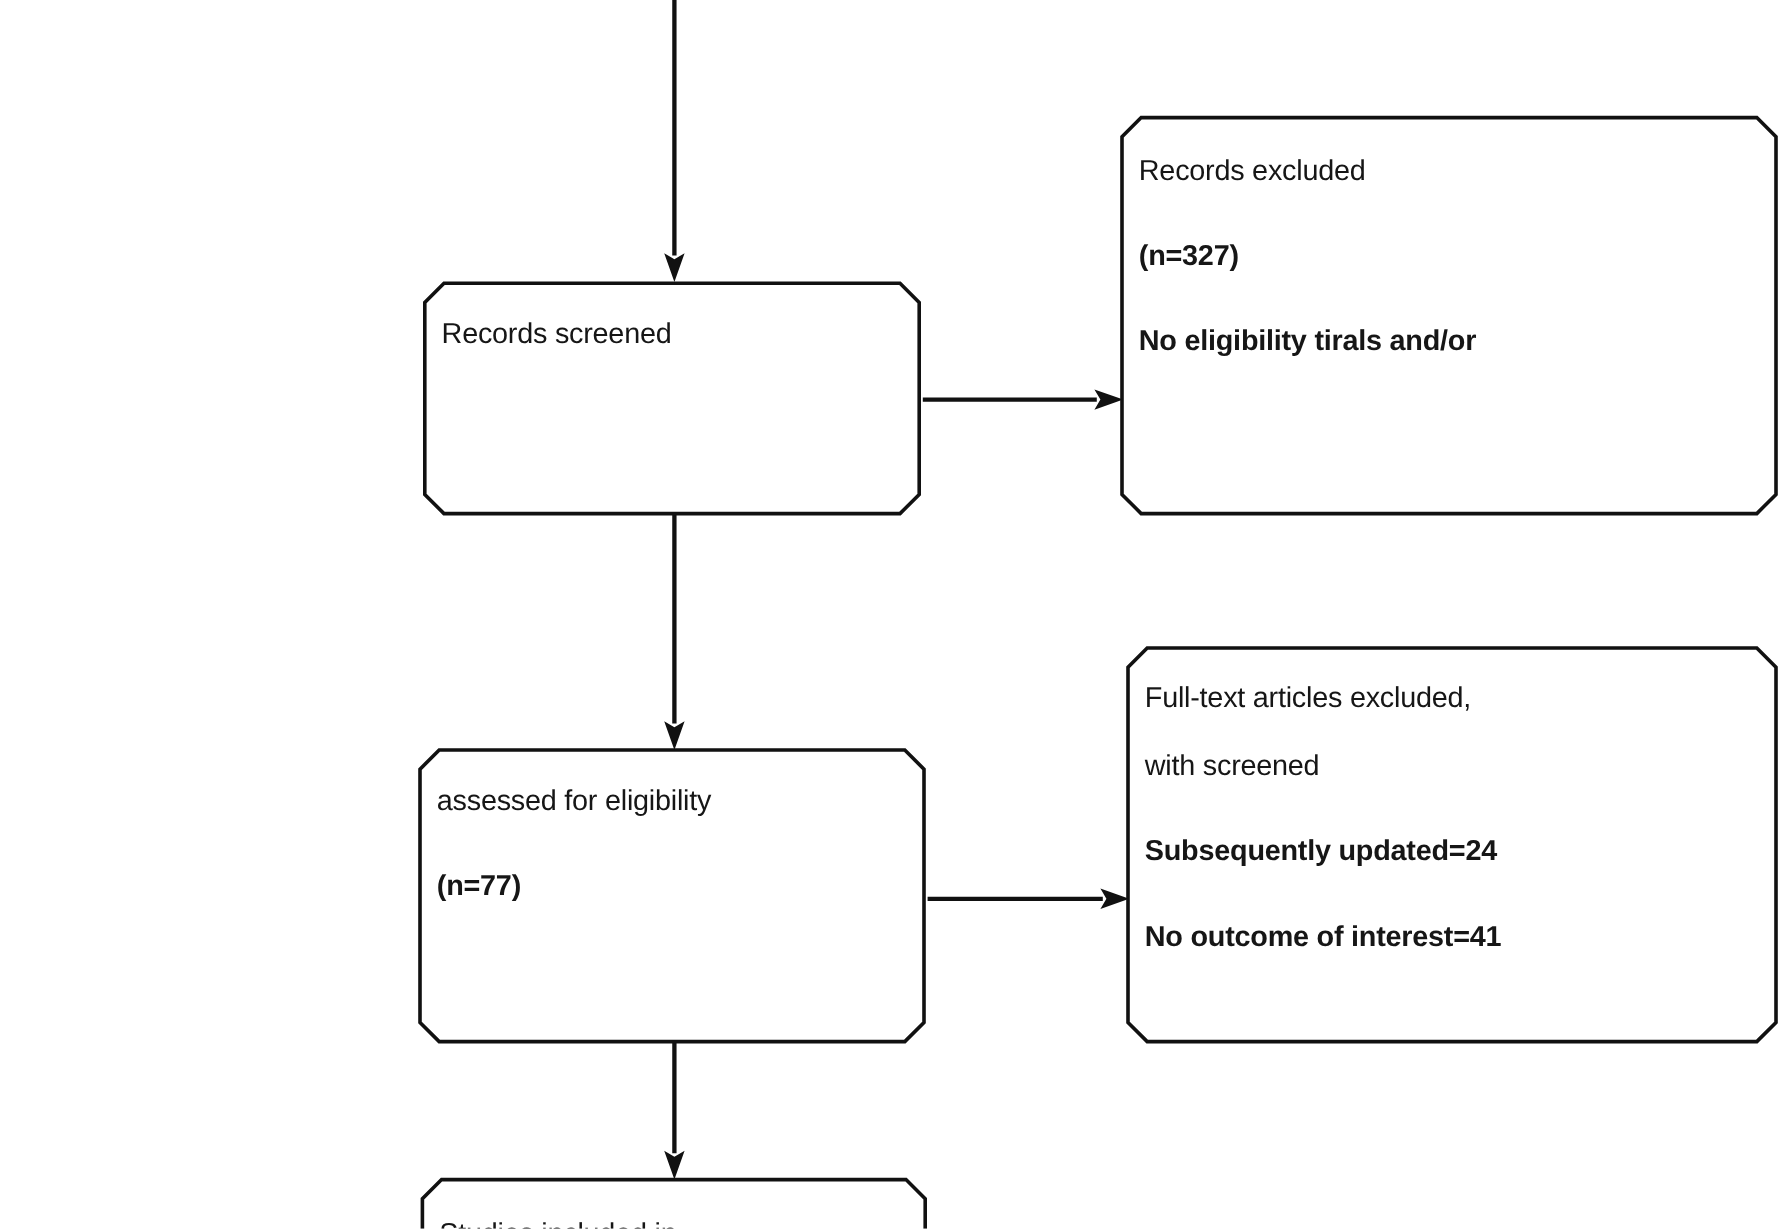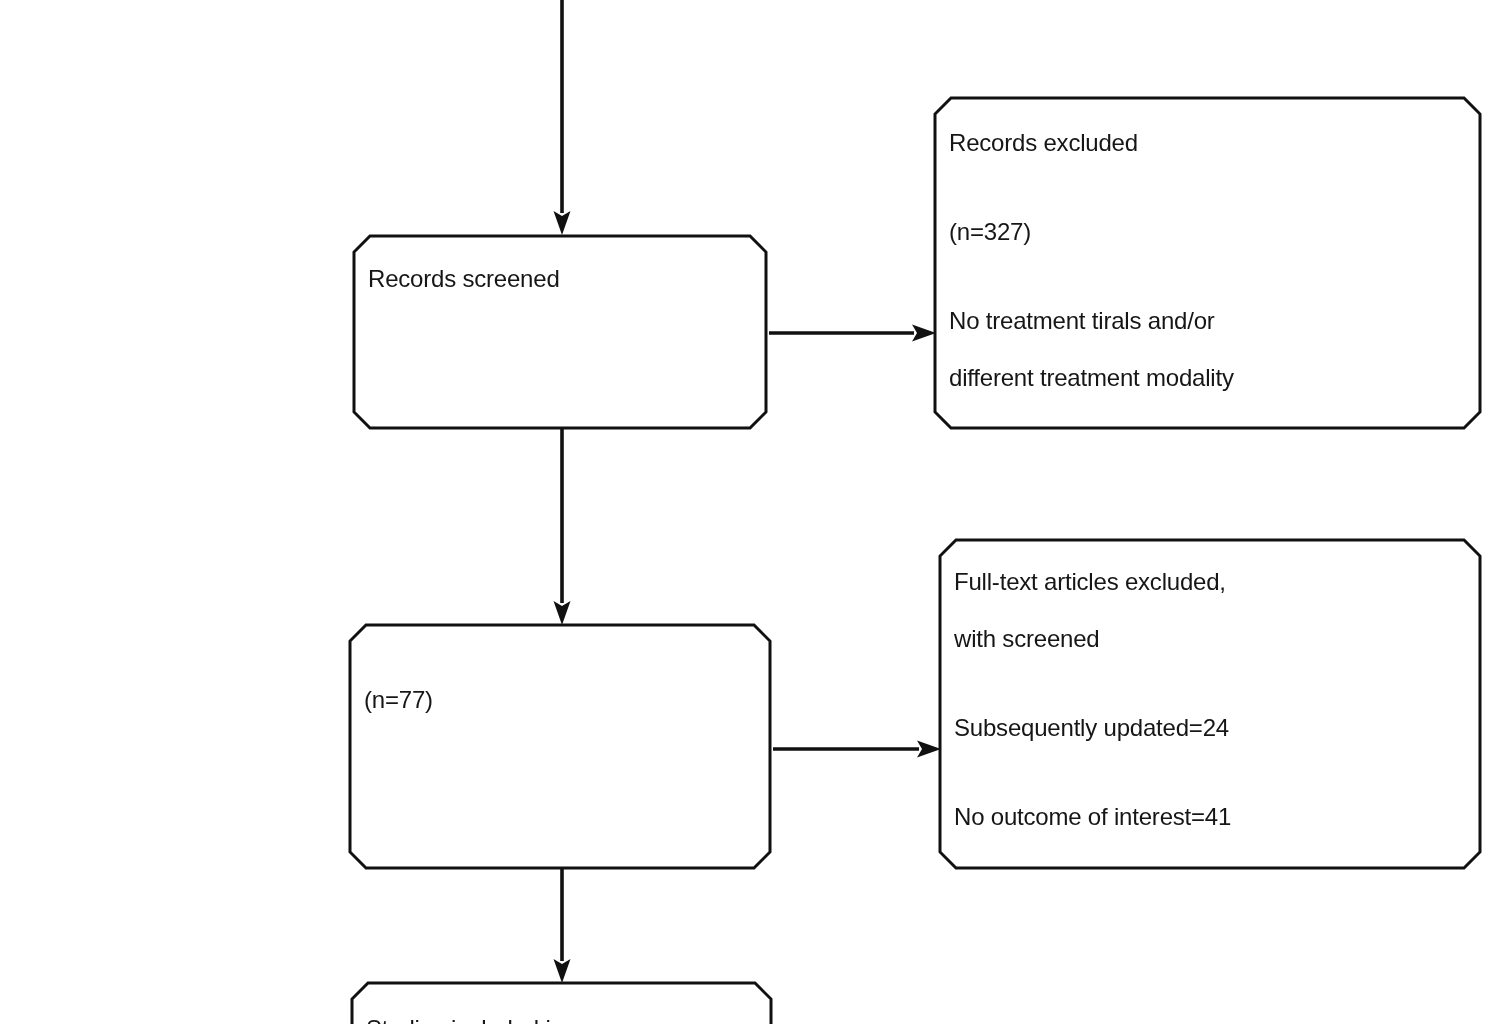--- a/index.html
+++ b/index.html
@@ -38,21 +38,21 @@
   }
   .box-text {
     position: absolute;
     box-sizing: border-box;
     padding: 14px 10px 0 14px;
     font-size: 24px;
     color: #161616;
     letter-spacing: -0.2px;
   }
   .para { margin: 0; }
-  .para + .para { margin-top: 32px; }
+  .para + .para { margin-top: 14px; font-weight: bold; }
   .ln {
     line-height: 57px;
     white-space: nowrap;
   }
 </style>
 </head>
 <body>
 
 <div class="canvas">
 
@@ -87,27 +87,27 @@
   </div>
 
   <div class="box-text" style="left:935px; top:98px; width:545px; height:330px; padding-top:16px;">
     <div class="para">
       <div class="ln">Records excluded</div>
     </div>
     <div class="para">
       <div class="ln">(n=327)</div>
     </div>
     <div class="para">
-      <div class="ln">No treatment tirals and/or</div>
-      <div class="ln">different treatment modality</div>
+      <div class="ln">No eligibility tirals and/or</div>
     </div>
   </div>
 
   <div class="box-text" style="left:350px; top:625px; width:420px; height:243px;">
     <div class="para">
+      <div class="ln">assessed for eligibility</div>
     </div>
     <div class="para">
       <div class="ln">(n=77)</div>
     </div>
   </div>
 
   <div class="box-text" style="left:940px; top:540px; width:440px; height:328px; padding-top:13px;">
     <div class="para">
       <div class="ln">Full-text articles excluded,</div>
       <div class="ln">with screened</div>

